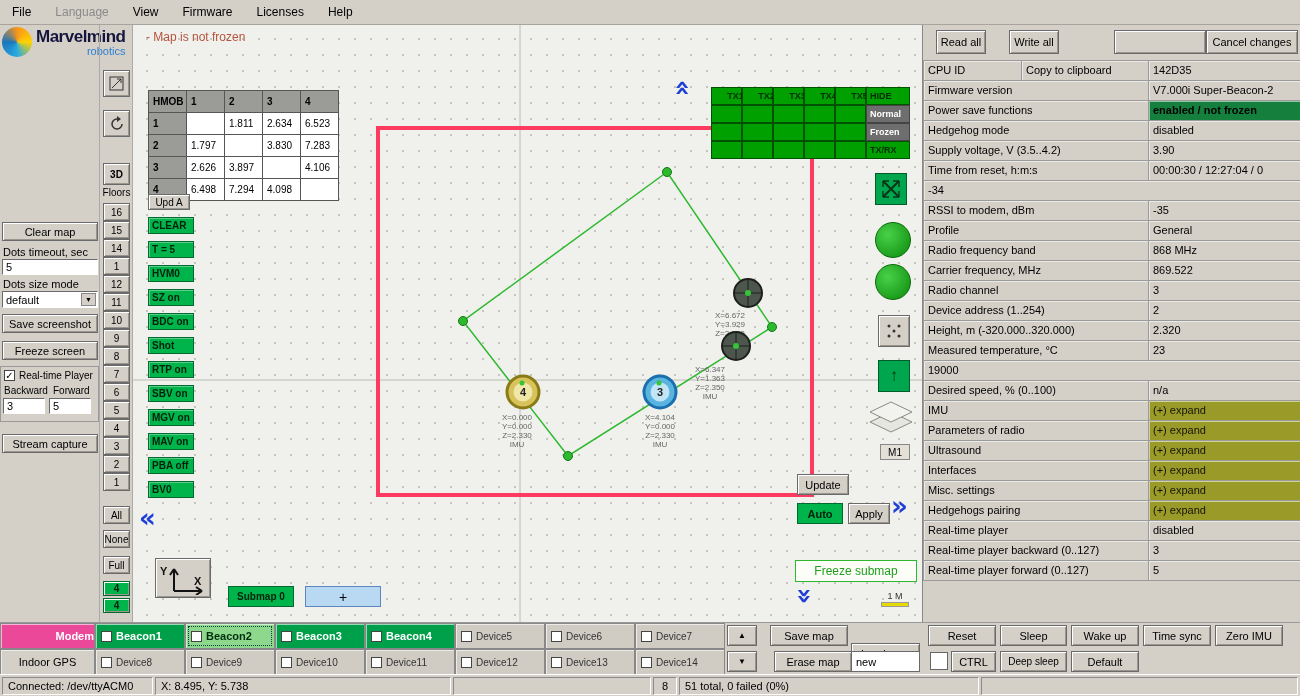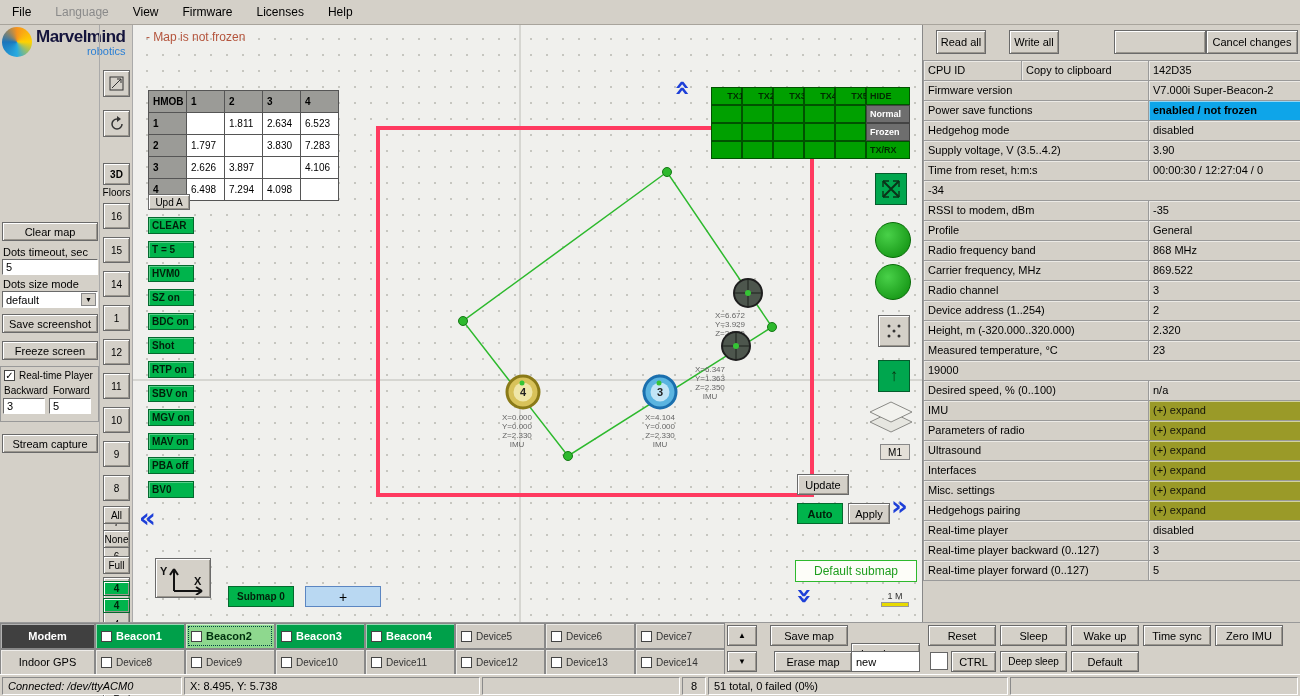--- a/index.html
+++ b/index.html
@@ -39,21 +39,21 @@
                   justify-content:center; font-size:7px; }
   .chkbox { display:inline-block; width:11px; height:11px; background:#fff;
             border:1px solid #444; font-size:10px; line-height:10px; text-align:center; }
 
   
   #floors-panel { left:100px; top:25px; width:33px; height:597px; border-right:1px solid #aaa; }
   .mini-btn { background:#d4d0c8; border:1px solid #6a6a6a;
               box-shadow: inset 1px 1px 0 #fff, inset -1px -1px 0 #9a968e;
               display:flex; align-items:center; justify-content:center; font-size:10px; }
   #floors-list { position:absolute; left:3px; top:178px; width:27px; }
-  #floors-list .mini-btn { height:26px; margin-bottom:8px; }
+  #floors-list .mini-btn { height:18px; margin-bottom:0; }
   .green-floor { background:#00b44c; color:#00220c; font-weight:bold; border-color:#04692e; }
 
   
   #map-area { left:133px; top:25px; width:789px; height:597px; background:#f0f0ed;
               background-image:radial-gradient(circle,#c6c6c0 1px, transparent 1.3px);
               background-size:16px 16px; background-position:6px 6px; overflow:hidden; }
   #map-svg { position:absolute; left:0; top:0; }
   #map-status { position:absolute; left:13px; top:5px; color:#b4543c; font-size:12px; }
 
   #hmob-table { position:absolute; left:15px; top:65px; border-top:1px solid #555; border-left:1px solid #555; background:#fff; }
@@ -112,33 +112,33 @@
   #right-rows { position:absolute; left:0; top:35px; width:378px;
                 border-top:1px solid #9a9a9a; border-left:1px solid #9a9a9a; }
   .prow { display:flex; }
   .pcell { height:20px; line-height:18px; padding:0 4px; white-space:nowrap; overflow:hidden;
            border-right:1px solid #9a9a9a; border-bottom:1px solid #9a9a9a;
            box-shadow: inset 1px 1px 0 rgba(255,255,255,.55); font-size:11px; background:#d4d0c8; }
   .plabel { flex:0 0 225px; }
   .pshort { flex:0 0 98px; }
   .pmid { flex:0 0 127px; }
   .pvalue { flex:1; }
-  .vyellow { background:#0ea5e9; font-weight:bold; }
+  .vyellow { background:#15803d; font-weight:bold; }
   .volive { background:#9a9a28; color:#15150a; }
 
   
   #bottom-panel { left:0; top:622px; width:1300px; height:52px; border-top:1px solid #999; }
   .dev-row { position:absolute; left:0; display:flex; height:26px; }
   #dev-row1 { top:0; } #dev-row2 { top:26px; }
   .dev-cell { width:90px; height:26px; border:1px solid #888;
               box-shadow: inset 1px 1px 0 rgba(255,255,255,.6);
               display:flex; align-items:center; gap:4px; padding-left:5px;
               font-size:10px; background:#d0ccc4; color:#333; }
   .dev-row .dev-cell:first-child { width:95px; }
-  .dev-modem { background:#404040; color:#fff; font-weight:bold; font-size:11px; justify-content:center; padding-left:0; }
+  .dev-modem { background:#ec4899; color:#fff; font-weight:bold; font-size:11px; justify-content:flex-end; padding-left:0; }
   .dev-beacon { background:#00a04a; color:#fff; font-weight:bold; font-size:11px; }
   .dev-beacon-selected { background:#8ed88e; color:#00300d; font-weight:bold; font-size:11px;
                          outline:1px dotted #044; outline-offset:-4px; }
   .dev-plain { background:#d4d0c8; color:#000; font-size:11px; justify-content:center; padding-left:0; }
   .dev-chk { flex:0 0 11px; width:11px; height:11px; background:#fff; border:1px solid #444; }
   #bottom-panel .btn { position:absolute; height:21px; }
   .scroll-btn { position:absolute; left:727px; width:30px; height:22px; font-size:8px; }
 
   
   #status-bar { left:0; top:674px; width:1300px; height:22px; border-top:1px solid #fff; display:flex; align-items:center; }
@@ -395,21 +395,21 @@
       <polygon points="25,14 46,24 25,34 4,24" fill="#e6e6e0" stroke="#8a8a86"></polygon>
       <polygon points="25,4 46,14 25,24 4,14" fill="#f2f2ee" stroke="#8a8a86"></polygon>
     </svg>
   </div>
   <div id="m1-label">M1</div>
 
   <div class="btn" style="position:absolute; left:664px; top:449px; width:52px; height:21px;">Update</div>
   <div id="auto-btn">Auto</div>
   <div class="btn" style="position:absolute; left:715px; top:478px; width:42px; height:21px;">Apply</div>
 
-  <div id="freeze-submap">Default submap</div>
+  <div id="freeze-submap">Freeze submap</div>
   <div id="submap-btn">Submap 0</div>
   <div id="plus-btn">+</div>
 
   <div class="btn" style="position:absolute; left:22px; top:533px; width:56px; height:40px;">
     <svg width="50" height="34">
       <path d="M16 30 L16 8 M16 8 l-4 6 M16 8 l4 6" stroke="#111" stroke-width="2" fill="none"></path>
       <path d="M16 30 L44 30 M44 30 l-6 -4 M44 30 l-6 4" stroke="#111" stroke-width="2" fill="none"></path>
       <text x="2" y="14" font-size="11" font-weight="bold" fill="#111">Y</text>
       <text x="36" y="24" font-size="11" font-weight="bold" fill="#111">X</text>
     </svg>
@@ -618,19 +618,19 @@
   <div class="btn" style="left:1143px; top:2px; width:68px;">Time sync</div>
   <div class="btn" style="left:1215px; top:2px; width:68px;">Zero IMU</div>
 
   <div class="abs" style="left:930px; top:29px; width:18px; height:18px; background:#fff; border:1px solid #666;"></div>
   <div class="btn" style="left:951px; top:28px; width:45px;">CTRL</div>
   <div class="btn" style="left:1000px; top:28px; width:67px; font-size:10px;">Deep sleep</div>
   <div class="btn" style="left:1071px; top:28px; width:68px;">Default</div>
 </div>
 
 <div id="status-bar" class="abs">
-  <div class="status-seg" style="width:180px;font-style:italic;">Connected: /dev/ttyACM0</div>
+  <div class="status-seg" style="width:151px;">Connected: /dev/ttyACM0</div>
   <div class="status-seg" style="width:296px;">X: 8.495, Y: 5.738</div>
   <div class="status-seg" style="width:198px;"></div>
   <div class="status-seg" style="width:24px; justify-content:center;">8</div>
   <div class="status-seg" style="width:300px;">51 total, 0 failed (0%)</div>
   <div class="status-seg" style="flex:1; margin-right:2px;"></div>
 </div>
 
 </body></html>

